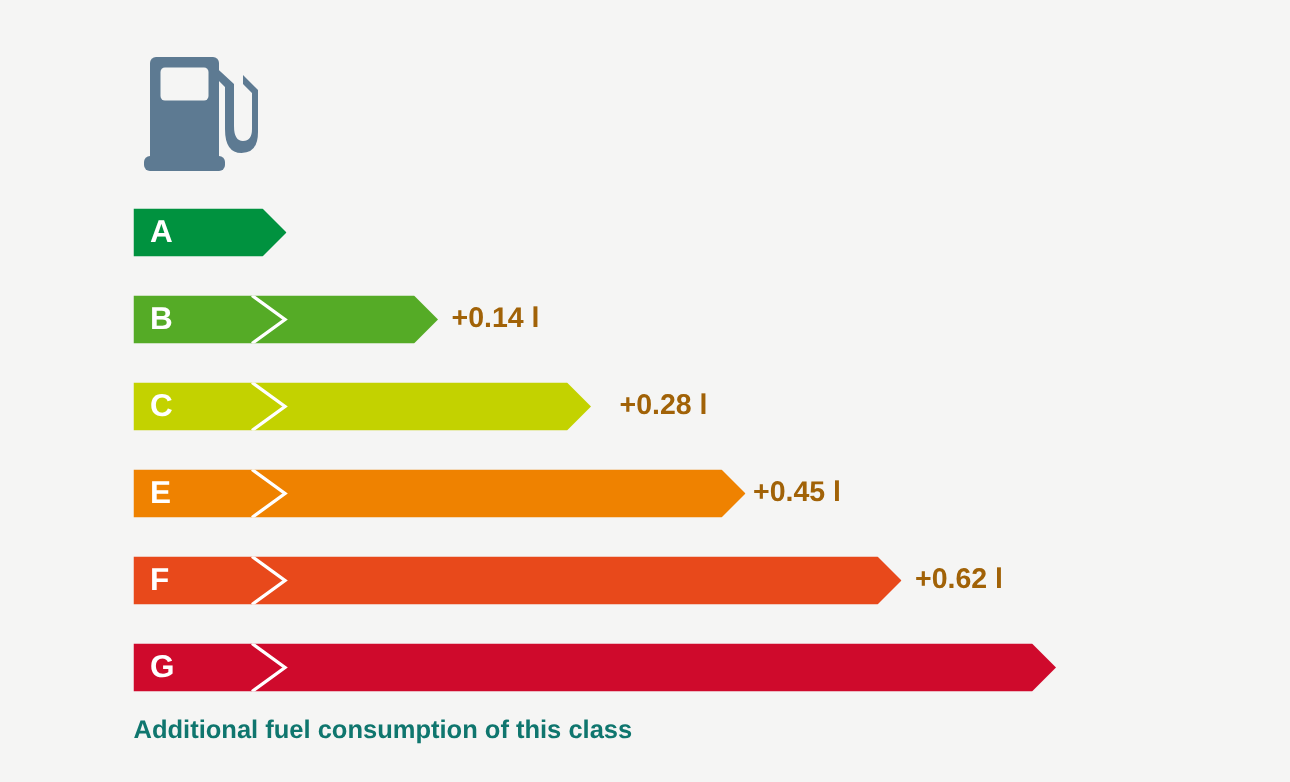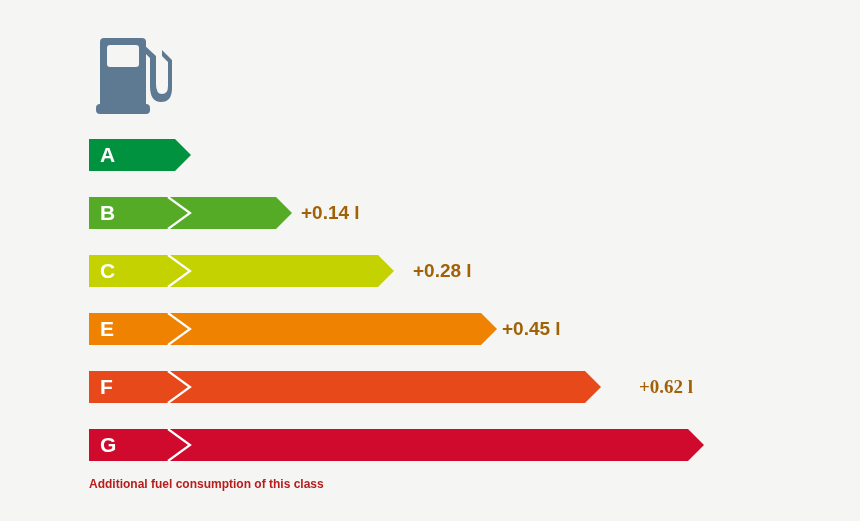--- a/index.html
+++ b/index.html
@@ -75,23 +75,23 @@
     font-weight: bold;
     font-family: "Liberation Sans", sans-serif;
     white-space: nowrap;
   }
 
   
   #footnote {
     position: absolute;
     left: 89px;
     top: 477px;
-    font-size: 12px;
+    font-size: 17px;
     font-weight: bold;
-    color: #b91c1c;
+    color: #0f766e;
     white-space: nowrap;
     font-family: "Liberation Sans", sans-serif;
   }
 </style>
 </head>
 <body>
 
 <div id="chart-root">
 
   <div id="fuel-icon">
@@ -139,21 +139,21 @@
         </svg>
         <span class="grade-letter">E</span>
         <span class="bar-value" style="left: 398px; margin-left: 15px;">+0.45 l</span>
       </div>
       <div class="bar-row" style="top: 371px; width: 512px;">
         <svg class="bar-shape" width="512" height="32" viewBox="0 0 512 32">
           <path d="M0 0 L496 0 L512 16 L496 32 L0 32 Z" fill="#e8491b"></path>
           <path d="M79 0 L101 16 L79 32" fill="none" stroke="#ffffff" stroke-width="2.2"></path>
         </svg>
         <span class="grade-letter">F</span>
-        <span class="bar-value" style="left: 550px; font-family: Liberation Serif, serif;">+0.62 l</span>
+        <span class="bar-value" style="left: 521px;">+0.62 l</span>
       </div>
       <div class="bar-row" style="top: 429px; width: 615px;">
         <svg class="bar-shape" width="615" height="32" viewBox="0 0 615 32">
           <path d="M0 0 L599 0 L615 16 L599 32 L0 32 Z" fill="#cf0a2c"></path>
           <path d="M79 0 L101 16 L79 32" fill="none" stroke="#ffffff" stroke-width="2.2"></path>
         </svg>
         <span class="grade-letter">G</span>
       </div>
     </div>
 

